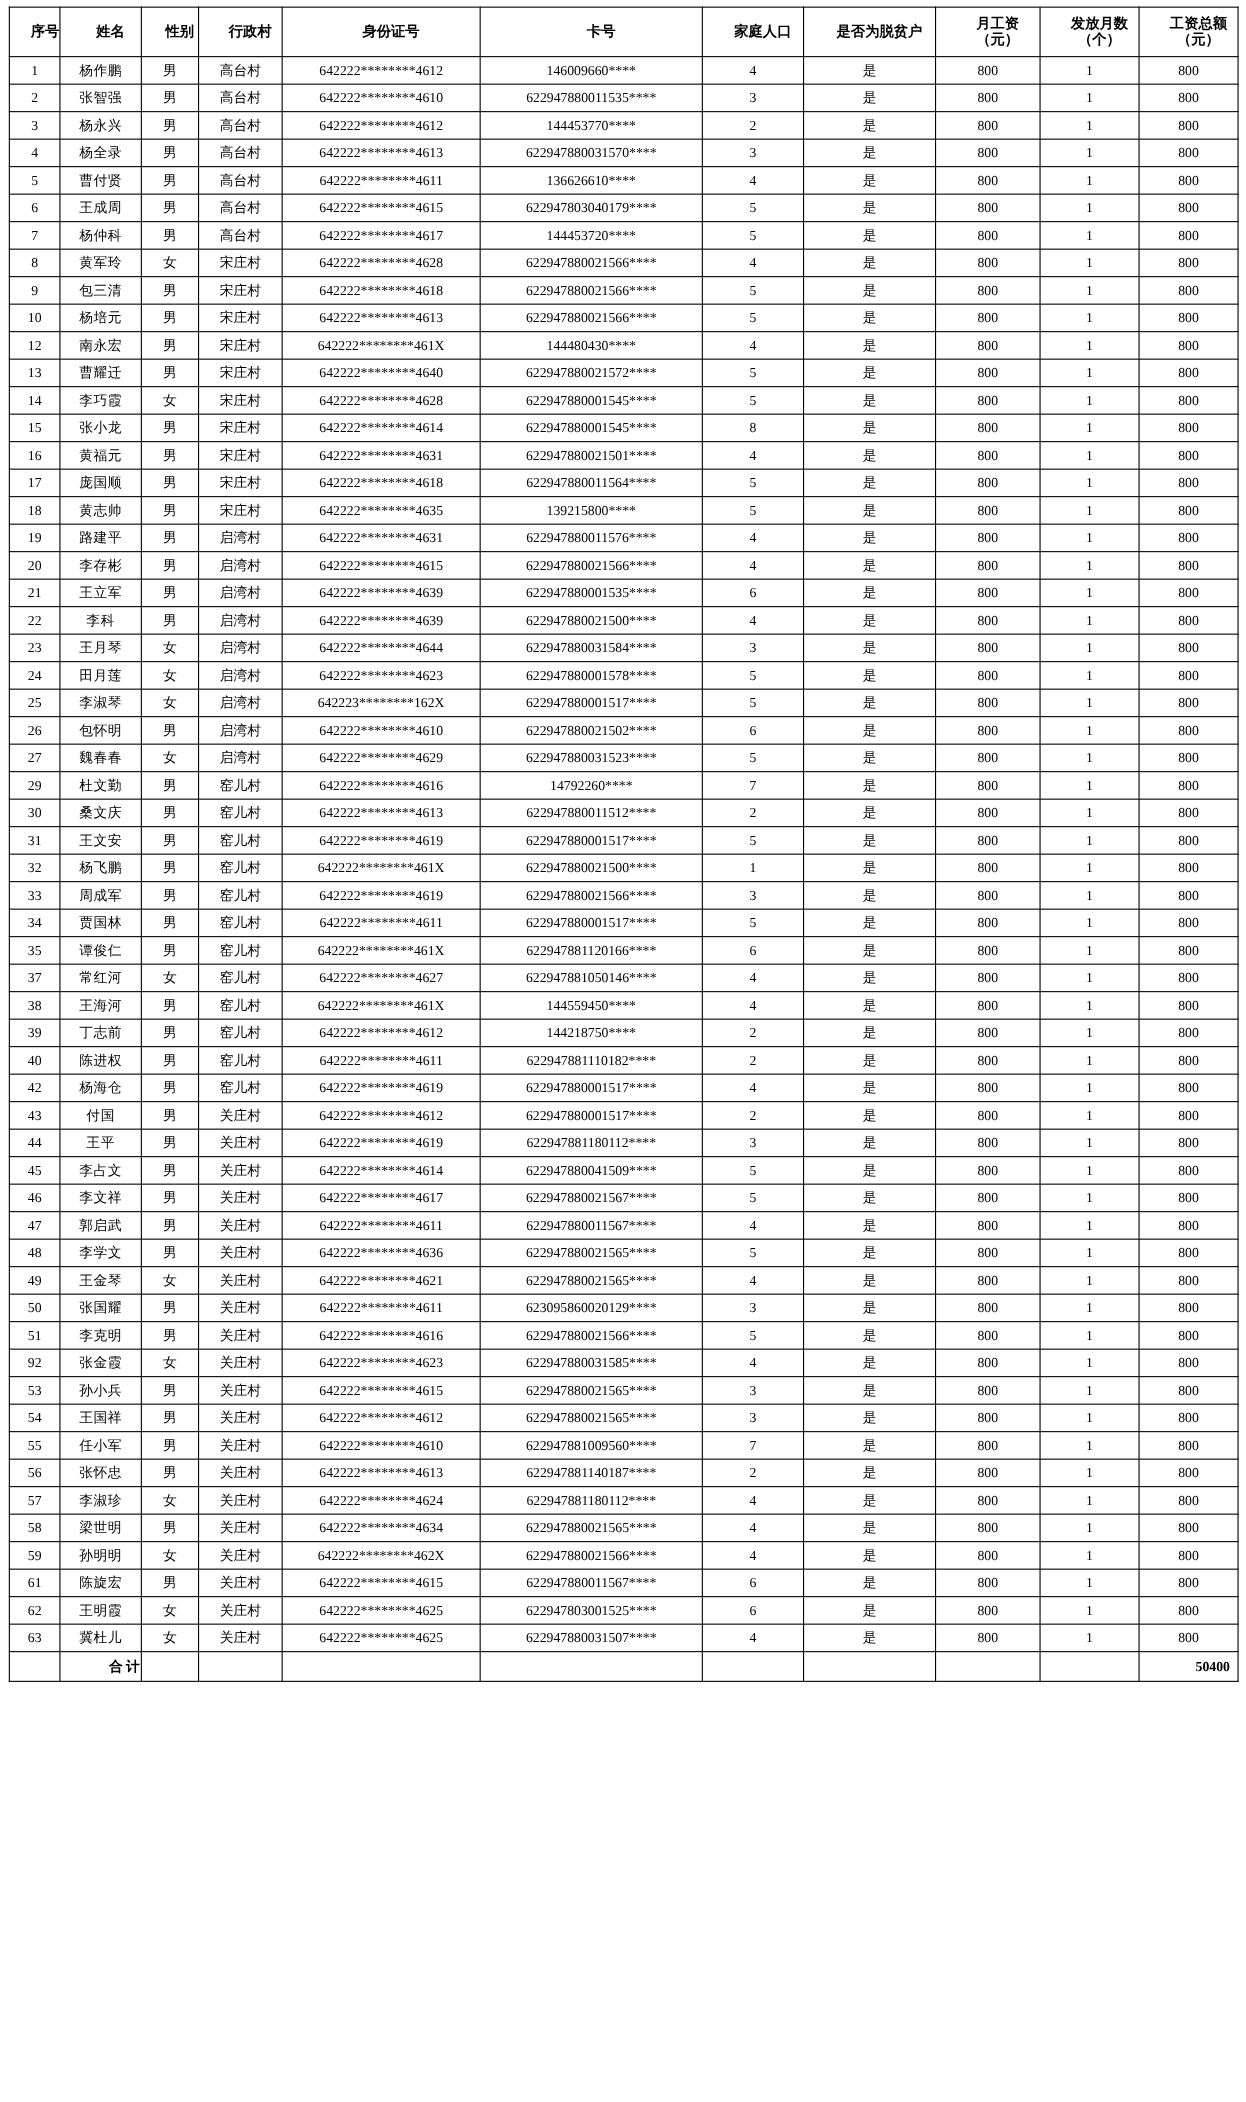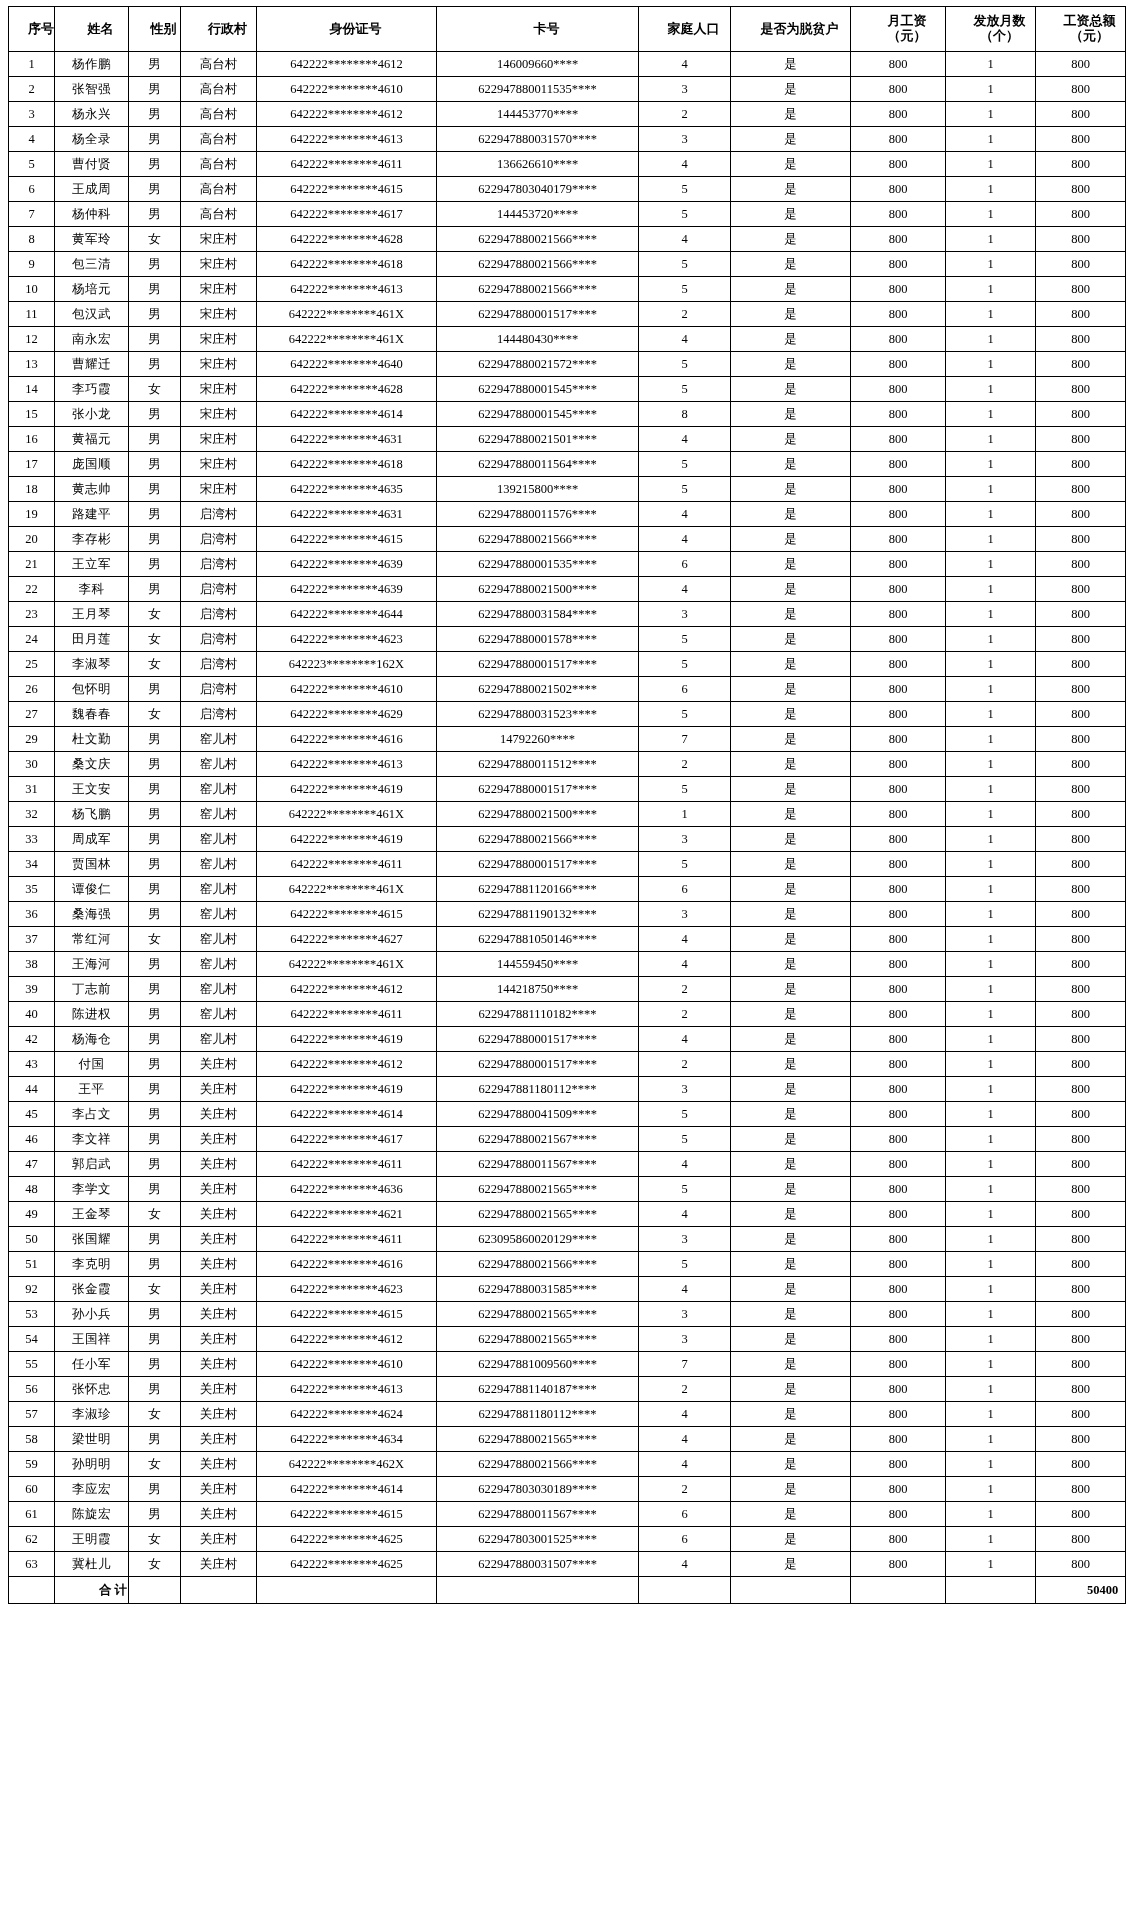--- a/index.html
+++ b/index.html
@@ -261,33 +261,20 @@
           <td>宋庄村</td>
           <td class="cell-id">642222********4613</td>
           <td class="cell-card">622947880021566****</td>
           <td>5</td>
           <td>是</td>
           <td>800</td>
           <td>1</td>
           <td>800</td>
         </tr>
         <tr>
-          <td>11</td>
-          <td class="cell-name">包汉武</td>
-          <td>男</td>
-          <td>宋庄村</td>
-          <td class="cell-id">642222********461X</td>
-          <td class="cell-card">622947880001517****</td>
-          <td>2</td>
-          <td>是</td>
-          <td>800</td>
-          <td>1</td>
-          <td>800</td>
-        </tr>
-        <tr>
           <td>12</td>
           <td class="cell-name">南永宏</td>
           <td>男</td>
           <td>宋庄村</td>
           <td class="cell-id">642222********461X</td>
           <td class="cell-card">144480430****</td>
           <td>4</td>
           <td>是</td>
           <td>800</td>
           <td>1</td>
@@ -573,33 +560,20 @@
           <td>窑儿村</td>
           <td class="cell-id">642222********461X</td>
           <td class="cell-card">622947881120166****</td>
           <td>6</td>
           <td>是</td>
           <td>800</td>
           <td>1</td>
           <td>800</td>
         </tr>
         <tr>
-          <td>36</td>
-          <td class="cell-name">桑海强</td>
-          <td>男</td>
-          <td>窑儿村</td>
-          <td class="cell-id">642222********4615</td>
-          <td class="cell-card">622947881190132****</td>
-          <td>3</td>
-          <td>是</td>
-          <td>800</td>
-          <td>1</td>
-          <td>800</td>
-        </tr>
-        <tr>
           <td>37</td>
           <td class="cell-name">常红河</td>
           <td>女</td>
           <td>窑儿村</td>
           <td class="cell-id">642222********4627</td>
           <td class="cell-card">622947881050146****</td>
           <td>4</td>
           <td>是</td>
           <td>800</td>
           <td>1</td>
@@ -866,33 +840,20 @@
           <td>800</td>
         </tr>
         <tr>
           <td>59</td>
           <td class="cell-name">孙明明</td>
           <td>女</td>
           <td>关庄村</td>
           <td class="cell-id">642222********462X</td>
           <td class="cell-card">622947880021566****</td>
           <td>4</td>
-          <td>是</td>
-          <td>800</td>
-          <td>1</td>
-          <td>800</td>
-        </tr>
-        <tr>
-          <td>60</td>
-          <td class="cell-name">李应宏</td>
-          <td>男</td>
-          <td>关庄村</td>
-          <td class="cell-id">642222********4614</td>
-          <td class="cell-card">622947803030189****</td>
-          <td>2</td>
           <td>是</td>
           <td>800</td>
           <td>1</td>
           <td>800</td>
         </tr>
         <tr>
           <td>61</td>
           <td class="cell-name">陈旋宏</td>
           <td>男</td>
           <td>关庄村</td>

